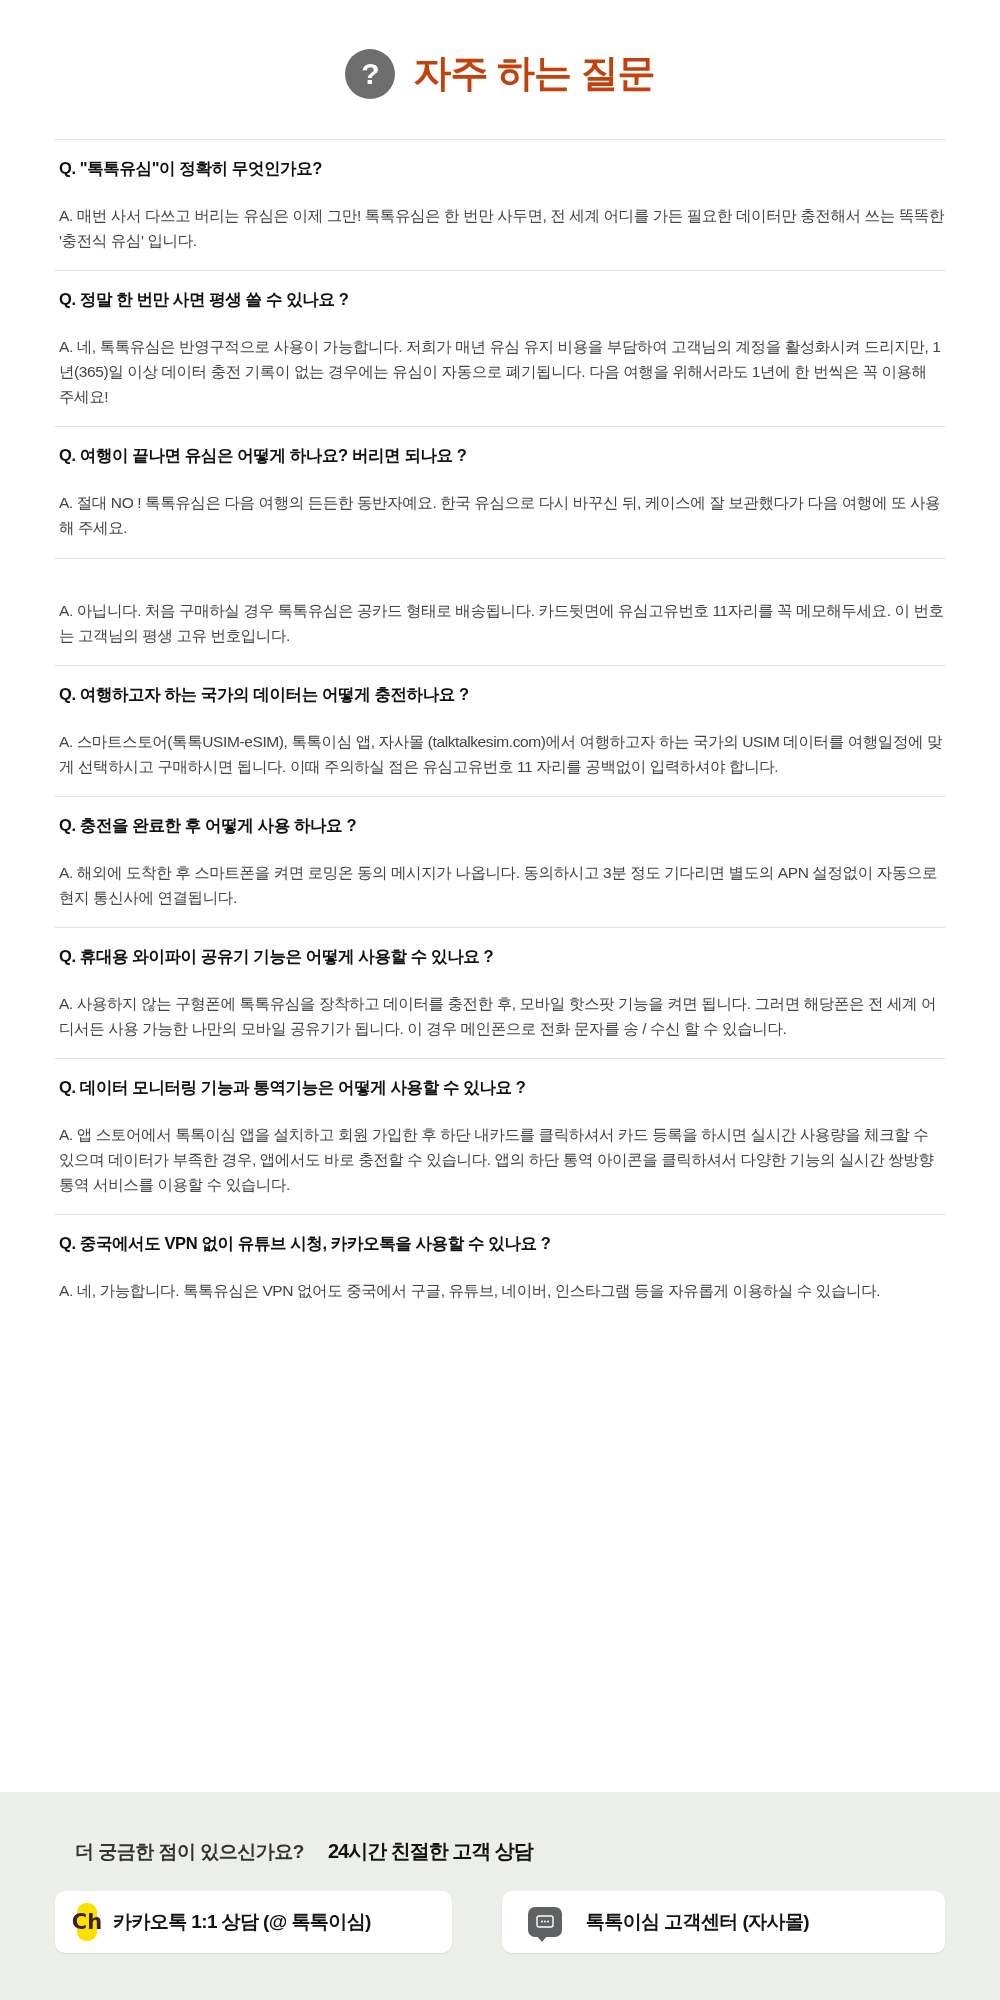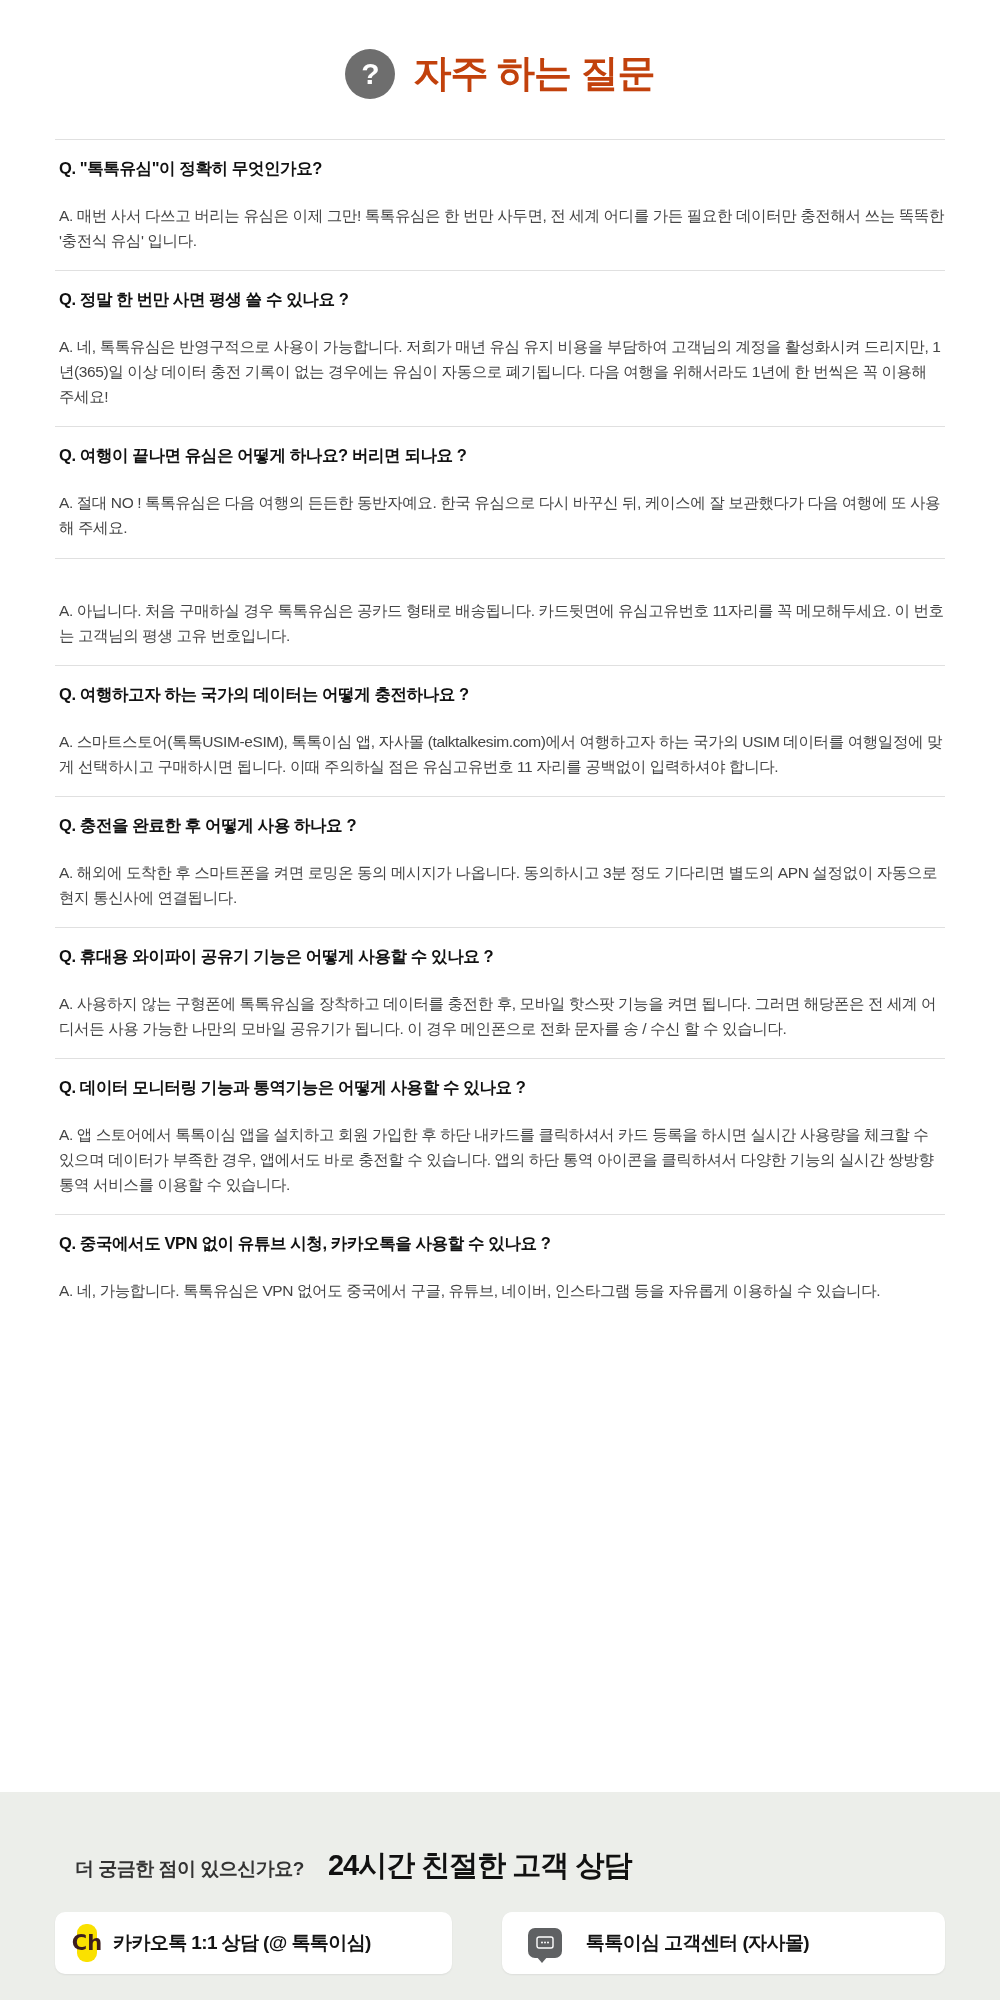--- a/index.html
+++ b/index.html
@@ -74,37 +74,37 @@
   }
 
   
   .footer {
     position: absolute;
     left: 0;
     bottom: 0;
     width: 1000px;
     height: 208px;
     background: #eceeea;
-    padding: 16px 55px;
+    padding: 8px 55px;
   }
   .footer-top {
     display: flex;
     align-items: baseline;
     gap: 24px;
     padding-top: 38px;
     padding-left: 20px;
   }
   .footer-sub {
     font-size: 19px;
     font-weight: bold;
     color: #333333;
     letter-spacing: -0.5px;
   }
   .footer-title {
-    font-size: 29px;
+    font-size: 20px;
     font-weight: bold;
     color: #111111;
     letter-spacing: -1px;
   }
   .footer-buttons {
     display: flex;
     gap: 22px;
     margin-top: 26px;
   }
   .btn {

